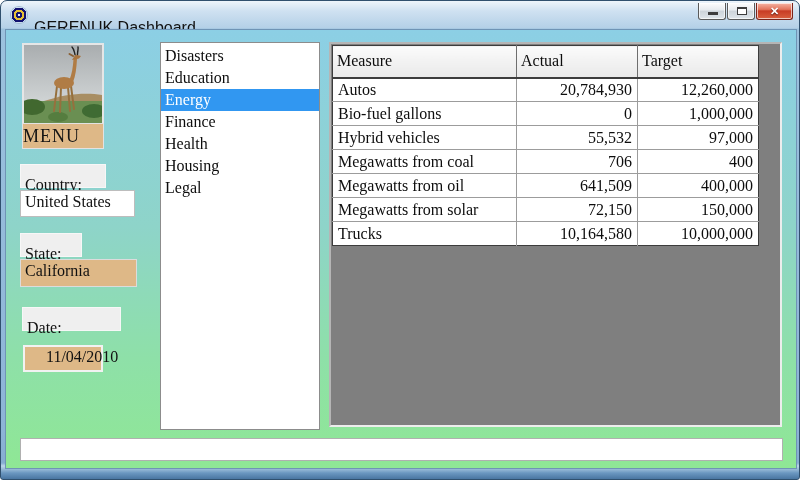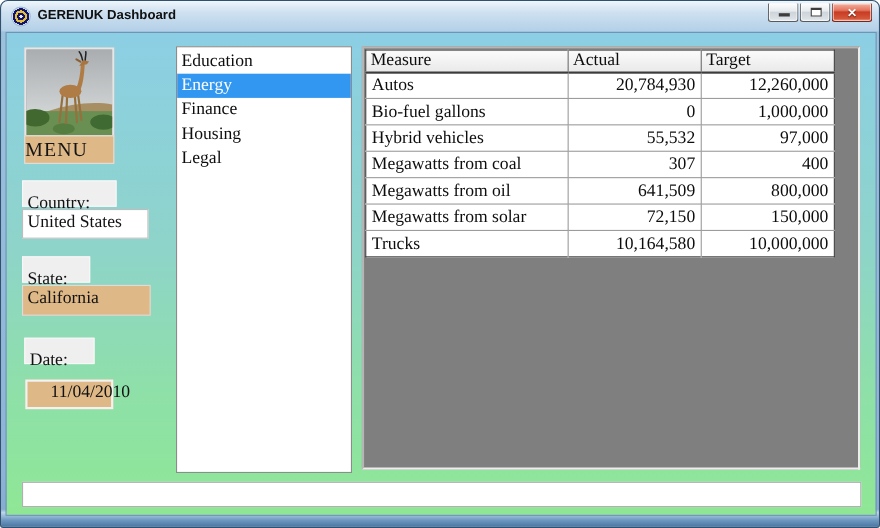--- a/index.html
+++ b/index.html
@@ -10,21 +10,21 @@
     background:linear-gradient(180deg,#eef5fb 0px,#cfe1f1 10px,#b4d0e7 27px,#9cc2de 28px,#8db4d7 430px,#86add1 462px,#bdd7ea 465px,#6b97c0 472px,#3e6b97 480px);
     border:1px solid #30506e;border-radius:7px 7px 3px 3px;overflow:hidden;
   }
   
   .titlebar{position:absolute;left:0;top:0;right:0;height:28px;data:drag;}
   .app-icon{
     position:absolute;left:10px;top:6px;width:16px;height:16px;border-radius:50%;
     background:radial-gradient(circle at 50% 50%,#e8e8ff 0 1.5px,#121270 1.5px 3.5px,#e5bf36 3.5px 5.5px,#121270 5.5px 7.5px,#cfe0ef 7.5px);
     box-shadow:0 0 0 1px #9db8cf;
   }
-  .title-text{position:absolute;left:33px;top:5px;font-size:12px;color:#101010;font-weight:bold;}
+  .title-text{position:absolute;left:33px;top:18px;font-size:16px;color:#101010;}
   .win-controls{position:absolute;top:2px;right:6px;display:flex;}
   .win-btn{
     height:17px;border:1px solid #5a5a5a;border-top:none;position:relative;
     border-radius:0 0 3px 3px;margin-left:1px;cursor:default;
     background:linear-gradient(180deg,#fdfdfd 0%,#e6eaee 45%,#cdd4da 50%,#dfe5ea 100%);
     box-shadow:inset 0 0 0 1px rgba(255,255,255,.65);
   }
   .win-btn.min,.win-btn.max{width:28px;}
   .win-btn.close{
     width:37px;
@@ -47,39 +47,39 @@
     position:absolute;left:16px;top:93px;width:82px;height:26px;
     background:#deb887;border:1px solid #e2e2e2;
     font-size:18px;letter-spacing:1px;color:#141414;line-height:24px;cursor:pointer;
   }
   .side-label{position:absolute;background:#efefef;border:1px solid #f7f7f7;font-size:16px;color:#111;padding:11px 4px;}
   .side-field{position:absolute;font-size:16px;color:#111;padding:2px 4px;}
   .lbl-country{left:14px;top:134px;width:86px;height:23px;}
   .fld-country{left:14px;top:160px;width:115px;height:27px;background:#fff;border:1px solid #bdbdbd;}
   .lbl-state{left:14px;top:203px;width:62px;height:23px;}
   .fld-state{left:14px;top:229px;width:117px;height:28px;background:#deb887;border:1px solid #dcdcdc;}
-  .lbl-date{left:16px;top:277px;width:64px;height:24px;}
+  .lbl-date{left:16px;top:277px;width:99px;height:24px;}
   .fld-date{left:17px;top:315px;width:80px;height:27px;background:#deb887;border:2px solid #f2f2f2;padding:1px 21px;}
   
   .listbox{
     position:absolute;left:154px;top:12px;width:160px;height:388px;
     background:#fff;border:1px solid #8c8c8c;overflow:hidden;
     font-size:16px;color:#0d0d0d;padding-top:2px;
   }
   .list-item{height:22px;line-height:22px;padding-left:4px;cursor:pointer;}
   .list-item.selected{background:#3197f1;color:#fff;}
   
   .data-panel{
     position:absolute;left:323px;top:12px;width:453px;height:385px;
     background:#7f7f7f;border:2px solid #ededed;border-top-color:#b5b5b5;border-left-color:#b5b5b5;
   }
   table.grid{border-collapse:collapse;table-layout:fixed;margin:1px 0 0 1px;background:#fff;font-size:16px;color:#0d0d0d;}
   table.grid{border:1px solid #3c3c3c;}
   .grid th{
-    height:20px;font-weight:normal;text-align:left;padding:0 4px;
+    height:32px;font-weight:normal;text-align:left;padding:0 4px;
     background:linear-gradient(180deg,#fbfbfb,#e9e9e9);
     border-right:1px solid #6e6e6e;border-bottom:2px solid #3c3c3c;
   }
   .grid td{
     height:24px;padding:0 5px;
     border-right:1px solid #9c9c9c;border-bottom:1px solid #9c9c9c;background:#fff;
   }
   .grid th:last-child,.grid td:last-child{border-right:none;}
   .grid tr:last-child td{border-bottom:none;}
   .col-measure{width:184px;}
@@ -151,23 +151,25 @@
     <div class="side-label serif lbl-country">Country:</div>
     <div class="side-field serif fld-country">United States</div>
 
     <div class="side-label serif lbl-state">State:</div>
     <div class="side-field serif fld-state">California</div>
 
     <div class="side-label serif lbl-date">Date:</div>
     <div class="side-field serif fld-date">11/04/2010</div>
 
     <div class="listbox serif">
+      <div class="list-item">Disasters</div>
       <div class="list-item">Education</div>
       <div class="list-item selected">Energy</div>
       <div class="list-item">Finance</div>
+      <div class="list-item">Health</div>
       <div class="list-item">Housing</div>
       <div class="list-item">Legal</div>
     </div>
 
     <div class="data-panel">
       <table class="grid serif">
         <colgroup>
           <col class="col-measure">
             <col class="col-actual">
             <col class="col-target">
@@ -190,27 +192,27 @@
             <td class="num">0</td>
             <td class="num">1,000,000</td>
           </tr>
           <tr>
             <td>Hybrid vehicles</td>
             <td class="num">55,532</td>
             <td class="num">97,000</td>
           </tr>
           <tr>
             <td>Megawatts from coal</td>
-            <td class="num">307</td>
+            <td class="num">706</td>
             <td class="num">400</td>
           </tr>
           <tr>
             <td>Megawatts from oil</td>
             <td class="num">641,509</td>
-            <td class="num">800,000</td>
+            <td class="num">400,000</td>
           </tr>
           <tr>
             <td>Megawatts from solar</td>
             <td class="num">72,150</td>
             <td class="num">150,000</td>
           </tr>
           <tr>
             <td>Trucks</td>
             <td class="num">10,164,580</td>
             <td class="num">10,000,000</td>

